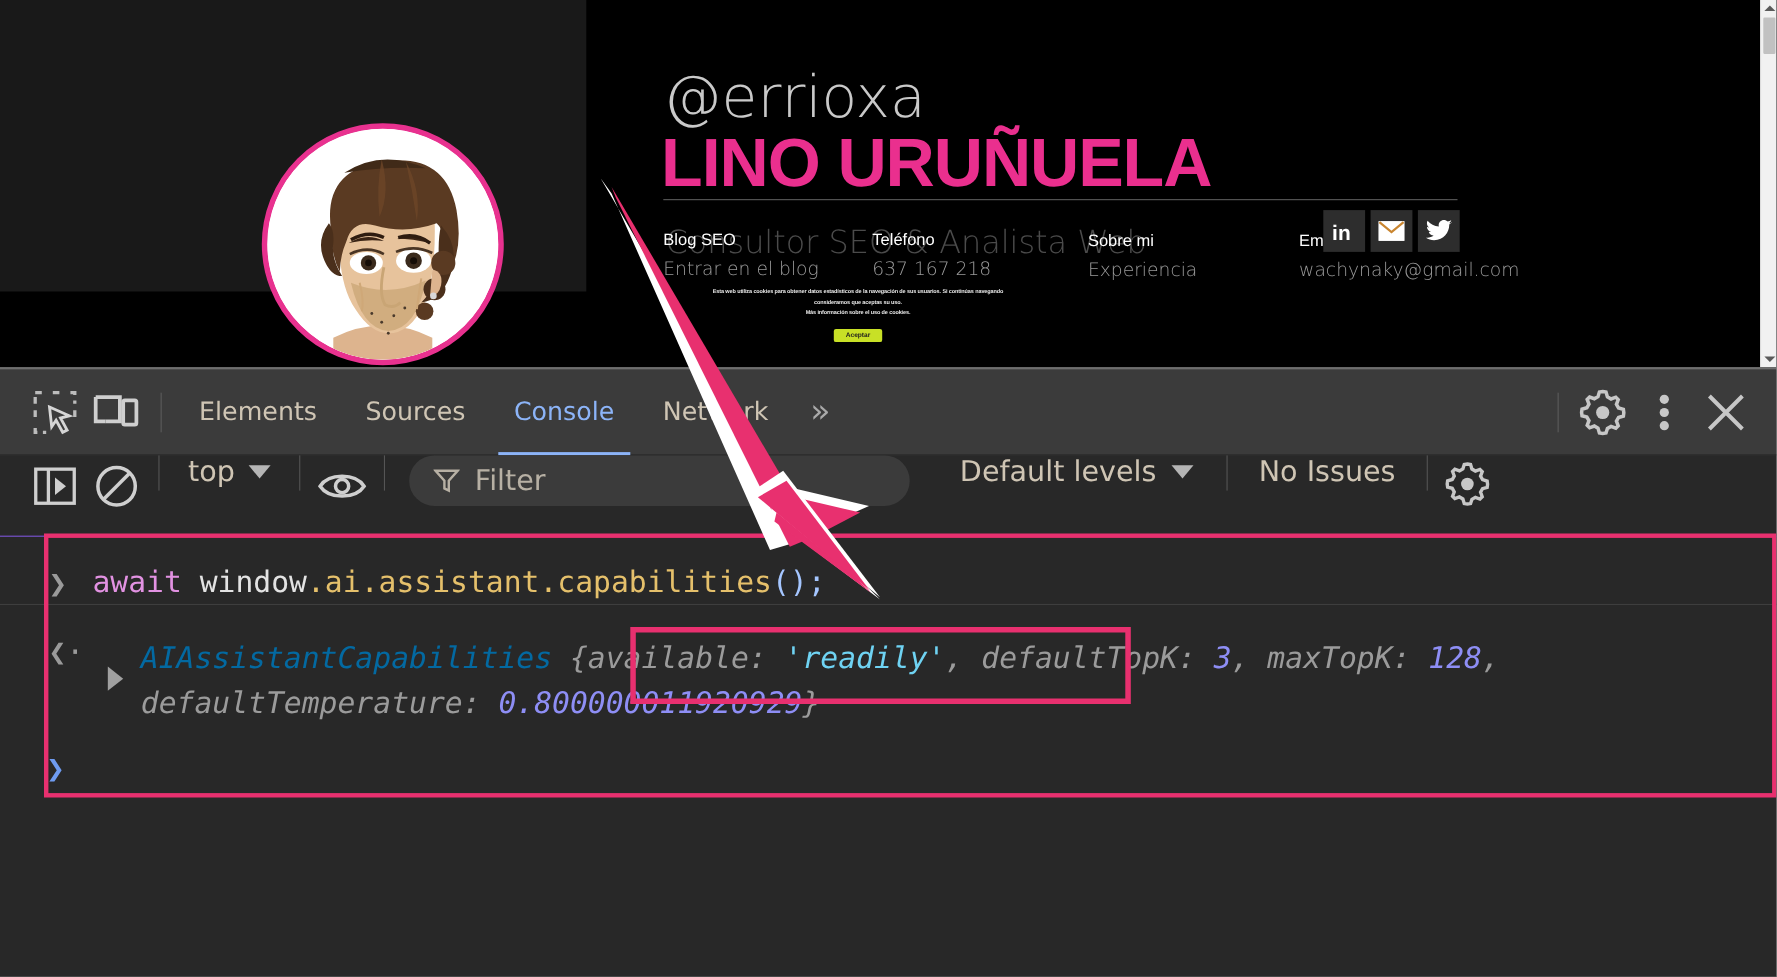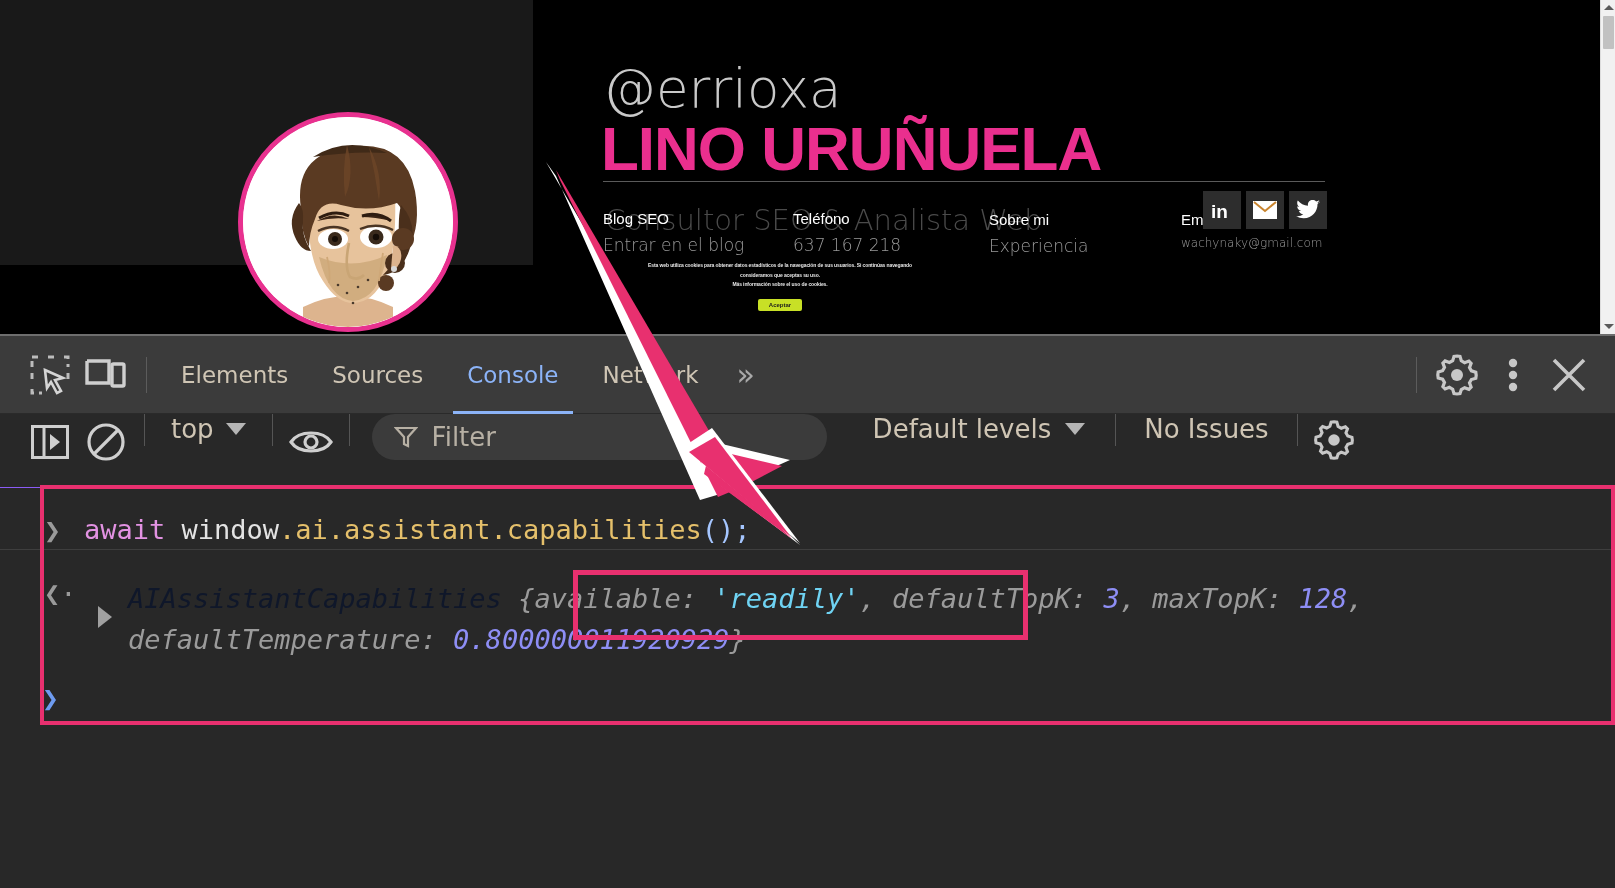--- a/index.html
+++ b/index.html
@@ -101,21 +101,21 @@
     color: #9a9a9a;
     font-weight: 300;
     margin-top: 8px;
     white-space: nowrap;
     font-family: "DejaVu Sans", sans-serif;
   }
   #nav-col-0 { left: 603px; top: 210px; }
   #nav-col-1 { left: 793px; top: 210px; }
   #nav-col-2 { left: 989px; top: 211px; }
   #nav-col-3 { left: 1181px; top: 211px; }
-  #nav-col-3 .nav-link { font-size: 12px; }
+  #nav-col-3 .nav-link { font-size: 17px; }
 
   
   .social-row {
     position: absolute;
     left: 1203px; top: 191px;
     display: flex;
     gap: 5px;
   }
   .social-btn {
     width: 38px; height: 38px;
@@ -326,21 +326,21 @@
     position: absolute;
     left: 128px; top: 578px;
     width: 1400px;
     font-family: "DejaVu Sans Mono", monospace;
     font-size: 27px;
     font-style: italic;
     line-height: 41px;
     color: #9b9b9b;
     white-space: normal;
   }
-  .tok-cls { color: #0f172a; }
+  .tok-cls { color: #0369a1; }
   .tok-str { color: #6fd3f3; }
   .tok-num { color: #8e8ef5; }
 
   .expand-tri {
     position: absolute;
     left: 98px; top: 606px;
     width: 0; height: 0;
     border-top: 11px solid transparent;
     border-bottom: 11px solid transparent;
     border-left: 14px solid #a0a0a0;

